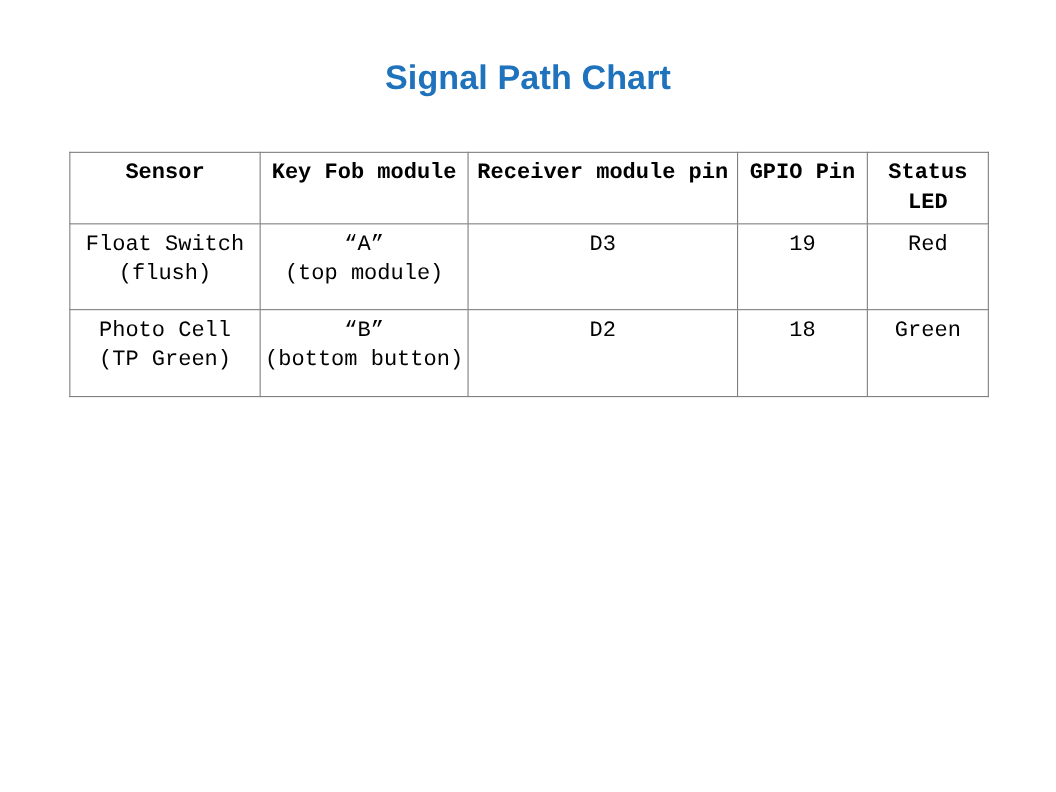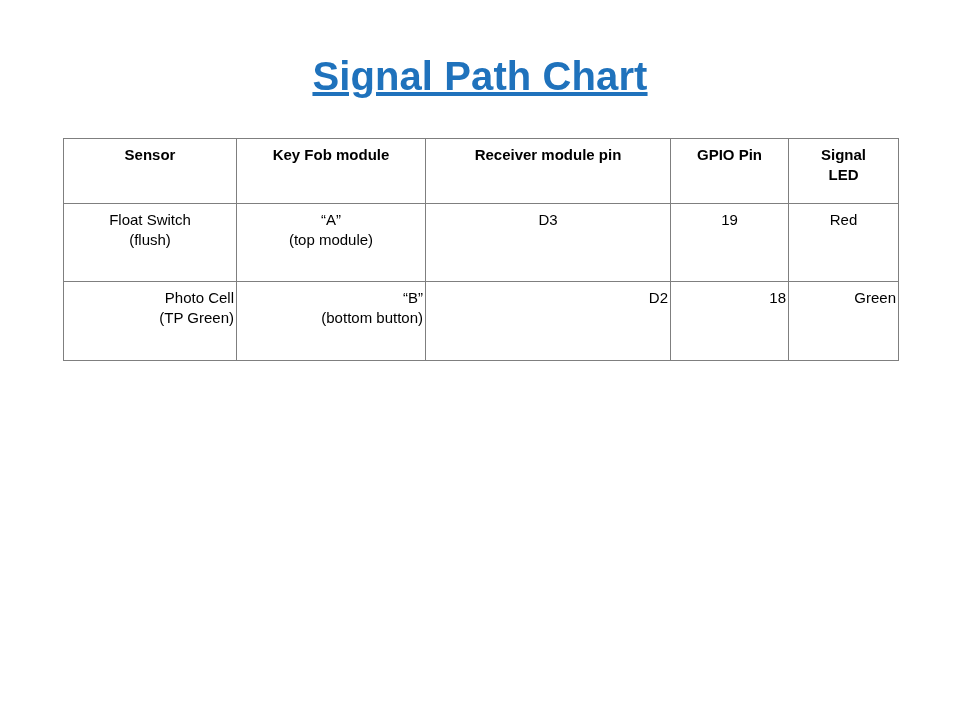--- a/index.html
+++ b/index.html
@@ -24,26 +24,25 @@
     height: 720px;
     background: #ffffff;
   }
 
   .slide-title {
     position: absolute;
     left: 0;
     top: 52px;
     width: 960px;
     text-align: center;
-    font-size: 40px;
+    font-size: 31px;
     font-weight: bold;
     color: #1f72bc;
     letter-spacing: 0.1px;
     line-height: 1.2;
-    text-decoration: underline;
   }
 
   .table-wrap {
     position: absolute;
     left: 63px;
     top: 138px;
     width: 810px;
   }
 
   table.signal-table {
@@ -52,41 +51,41 @@
     width: 810px;
     border: 1px solid #7f7f7f;
   }
 
   table.signal-table th,
   table.signal-table td {
     border: 1px solid #7f7f7f;
     vertical-align: top;
     text-align: center;
     padding: 6px 2px 0 2px;
-    font-size: 15px;
+    font-size: 20px;
     line-height: 1.33;
     color: #000000;
     overflow: visible;
     white-space: normal;
+    font-family: Liberation Mono, monospace;
   }
 
   table.signal-table th {
     font-weight: bold;
     height: 58px;
   }
 
   table.signal-table td {
     font-weight: normal;
     height: 71px;
     margin-top: 27px;
   }
 
   table.signal-table tbody tr.row-2 td {
     height: 72px;
-    text-align: right;
   }
 
   
   .col-sensor   { width: 168px; }
   .col-keyfob   { width: 184px; }
   .col-receiver { width: 240px; }
   .col-gpio     { width: 113px; }
   .col-status   { width: 105px; }
 
   .cell-line {
@@ -106,21 +105,21 @@
 
   <div class="table-wrap">
     <table class="signal-table">
       <thead>
         <tr>
           <th class="col-sensor">Sensor</th>
           <th class="col-keyfob">Key Fob module</th>
           <th class="col-receiver">Receiver module pin</th>
           <th class="col-gpio">GPIO Pin</th>
           <th class="col-status">
-            <span class="cell-line">Signal</span>
+            <span class="cell-line">Status</span>
             <span class="cell-line">LED</span>
           </th>
         </tr>
       </thead>
       <tbody>
 
         <tr class="row-1">
           <td class="col-sensor">
             <span class="cell-line">Float Switch</span>
             <span class="cell-line">(flush)</span>

